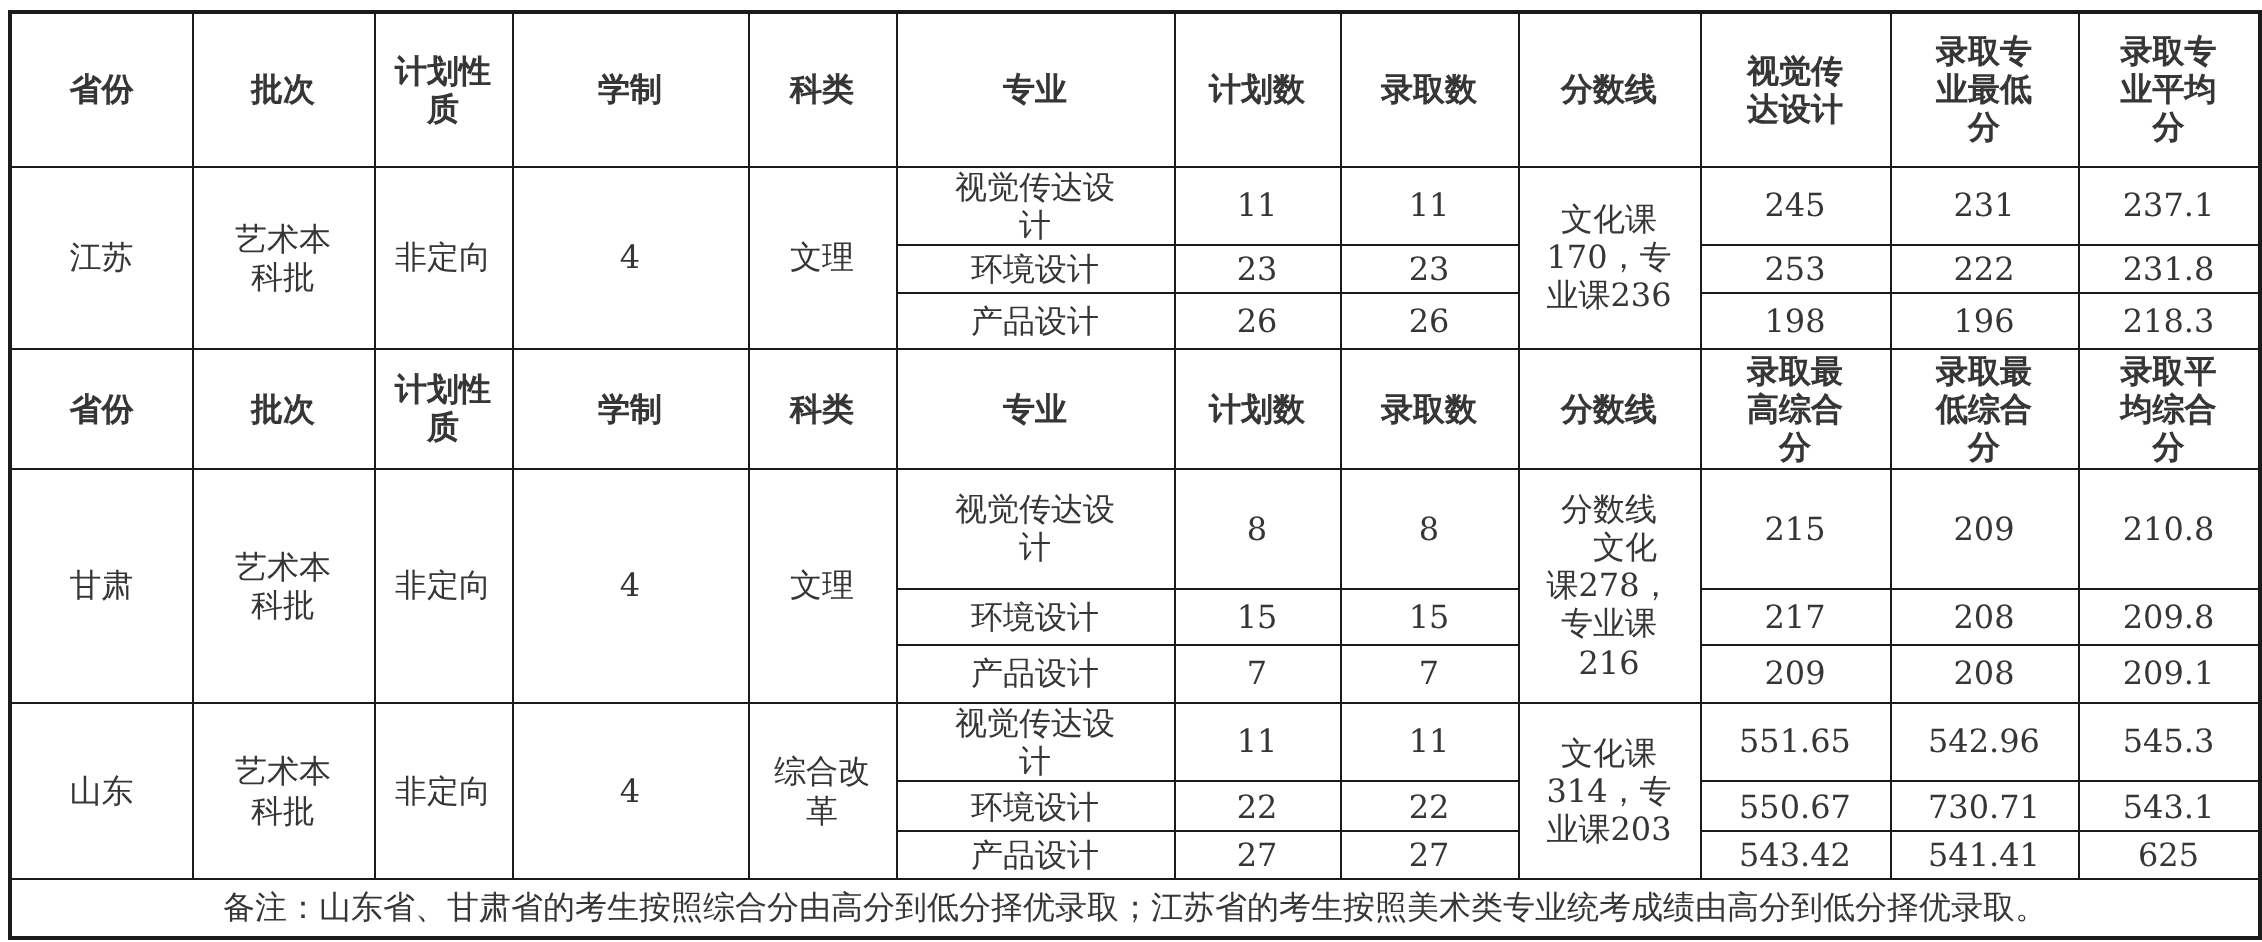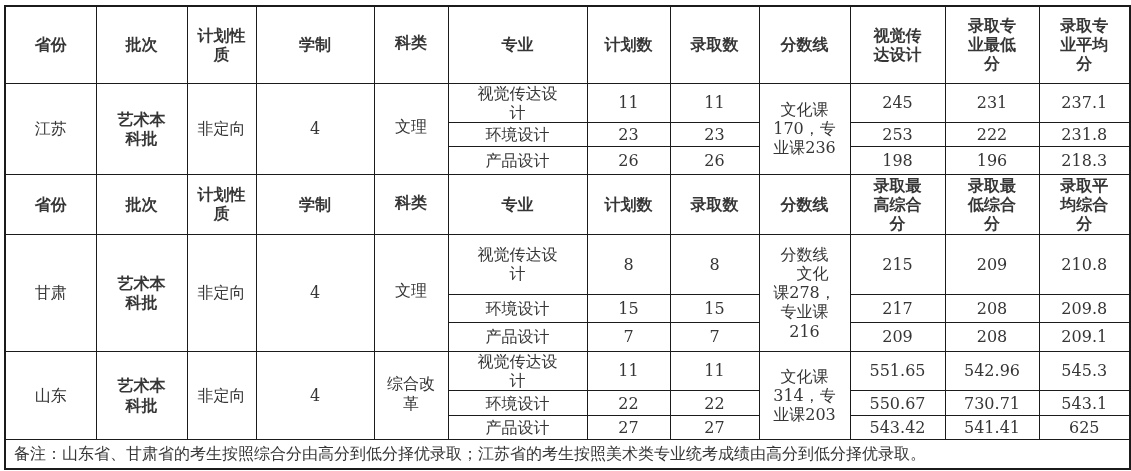--- a/index.html
+++ b/index.html
@@ -30,43 +30,43 @@
     border: 1px solid #1b1b1b;
     text-align: center;
     vertical-align: middle;
     padding: 1px 4px;
     overflow: hidden;
     word-break: break-all;
   }
   .score-table th { font-weight: bold; }
 
   
-  .c2  { padding: 0 17px !important; font-weight: bold; }
+  .c2  { padding: 0 17px !important; }
   .c3  { padding: 0 9px !important; }
-  .c5  { padding: 0 12px !important; font-family: Liberation Mono, monospace; }
+  .c5  { padding: 0 12px !important; }
   .c6  { padding: 0 25px !important; }
   .c9  { padding: 0 8px !important; white-space: pre-line; }
   .c10, .c11, .c12 { padding: 0 18px !important; }
 
   
   tr.r-h1   { height: 77px; }
   tr.r-js1  { height: 38px; }
   tr.r-js2  { height: 24px; }
   tr.r-js3  { height: 28px; }
   tr.r-h2   { height: 60px; }
   tr.r-gs1  { height: 60px; }
   tr.r-gs2  { height: 28px; }
   tr.r-gs3  { height: 29px; }
   tr.r-sd1  { height: 38px; }
   tr.r-sd2  { height: 25px; }
   tr.r-sd3  { height: 24px; }
   tr.r-note { height: 29px; }
 
   td.note-cell {
-    text-align: left;
+    text-align: center;
     padding: 2px 8px !important;
     word-break: normal;
     white-space: nowrap;
   }
 </style>
 </head>
 <body>
 
 <div class="page">
   <table class="score-table">

